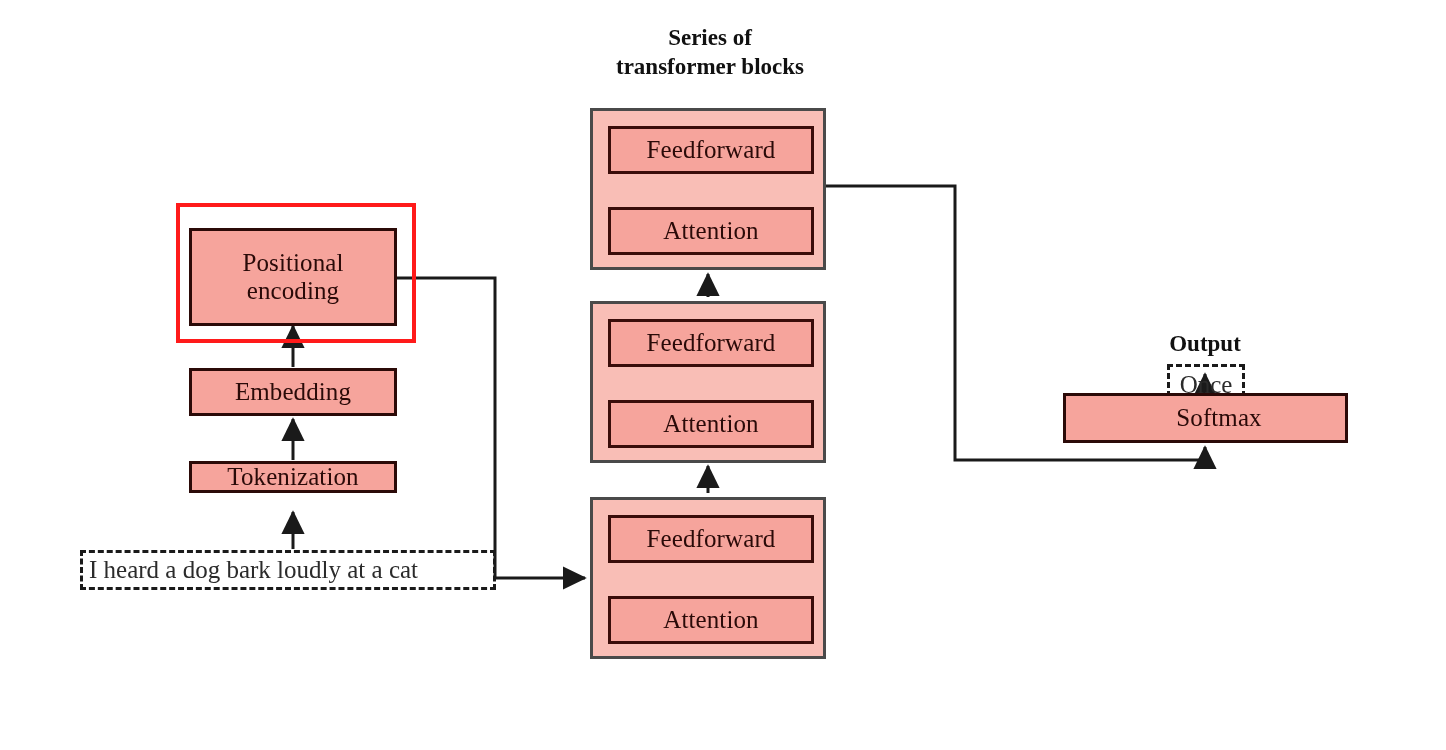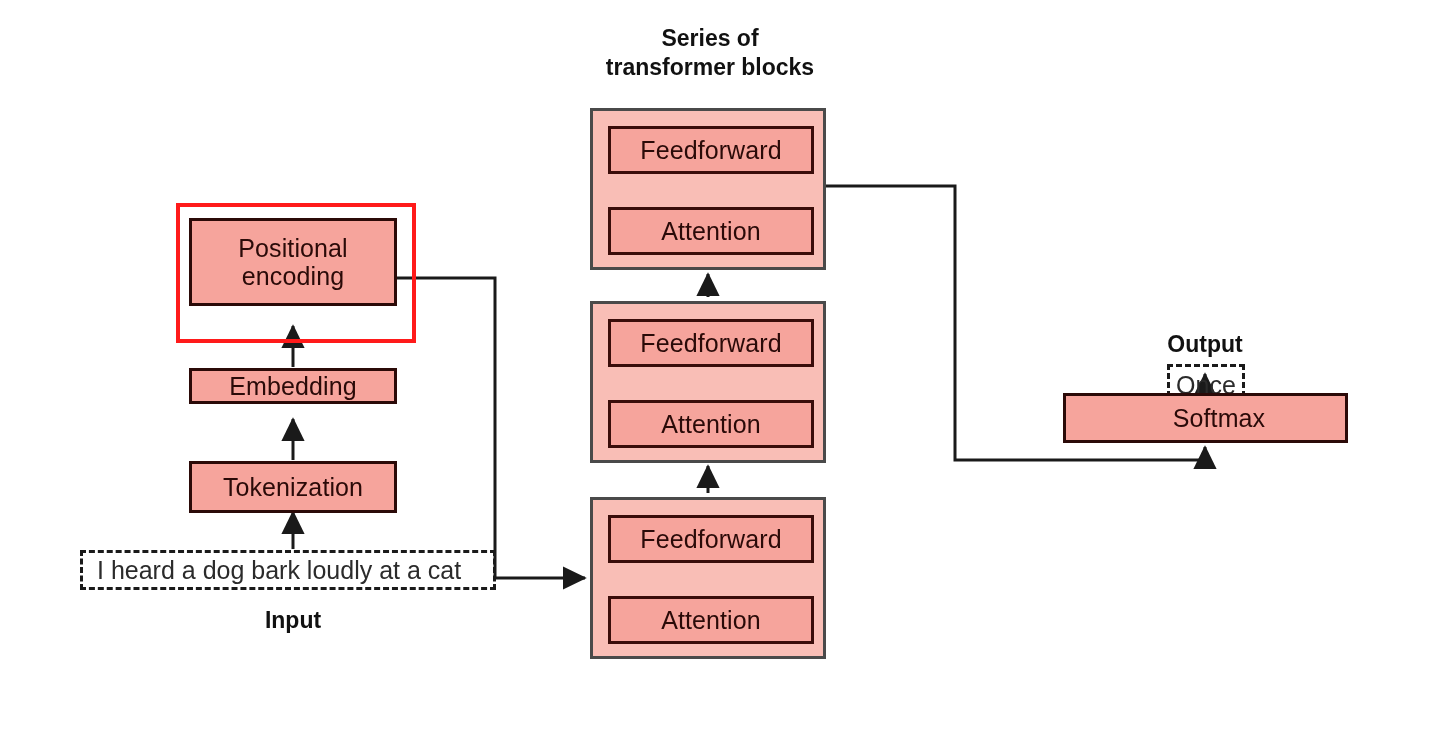--- a/index.html
+++ b/index.html
@@ -6,21 +6,21 @@
     margin: 0;
     padding: 0;
     background: #ffffff;
   }
   #canvas {
     position: relative;
     width: 1446px;
     height: 750px;
     background: #ffffff;
     overflow: hidden;
-    font-family: Liberation Sans, sans-serif;
+    font-family: Liberation Serif, serif;
   }
 
   
   .pbox {
     position: absolute;
     background: #F6A49C;
     border: 3px solid #2B0A08;
     box-sizing: border-box;
     display: flex;
     align-items: center;
@@ -47,21 +47,21 @@
     position: absolute;
     background: transparent;
     border: 3px dashed #1A1A1A;
     box-sizing: border-box;
     display: flex;
     align-items: center;
     justify-content: center;
     color: #2B2B2B;
     font-size: 25px;
   }
-  .dbox.left-text { justify-content: flex-start; padding-left: 14px; }
+  .dbox.left-text { justify-content: flex-start; padding-left: 6px; }
 
   
   .caption {
     position: absolute;
     font-weight: bold;
     color: #111111;
     font-size: 23px;
     text-align: center;
     line-height: 1.25;
     white-space: pre-line;
@@ -118,30 +118,29 @@
     <path d="M826,186 L955,186 L955,460 L1205,460 L1205,447" fill="none" stroke="#1A1A1A" stroke-width="3" marker-end="url(#ah)"></path>
 
     <line x1="1205" y1="392" x2="1205" y2="374" stroke="#1A1A1A" stroke-width="3" marker-end="url(#ah)"></line>
   </svg>
 
   <div class="caption" style="left:560px; top:24px; width:300px;">Series of
 transformer blocks</div>
 
   <div class="highlight" style="left:176px; top:203px; width:240px; height:140px;"></div>
 
-  <div class="pbox" style="left:189px; top:218px; width:208px; height:88px;">Positional
+  <div class="pbox" style="left:189px; top:228px; width:208px; height:98px;">Positional
 encoding</div>
 
-  <div class="pbox" style="left:189px; top:368px; width:208px; height:36px;">Embedding</div>
+  <div class="pbox" style="left:189px; top:368px; width:208px; height:48px;">Embedding</div>
 
-  <div class="pbox" style="left:189px; top:461px; width:208px; height:52px;">Tokenization</div>
+  <div class="pbox" style="left:189px; top:461px; width:208px; height:32px;">Tokenization</div>
 
   <div class="dbox left-text" style="left:80px; top:550px; width:416px; height:40px;">I heard a dog bark loudly at a cat</div>
 
-  <div class="caption" style="left:193px; top:606px; width:200px;">Input</div>
 
   <div class="tblock" style="left:590px; top:108px; width:236px; height:162px;">
     <div class="pbox" style="left:15px; top:15px; width:206px; height:48px;">Feedforward</div>
     <div class="pbox" style="left:15px; top:96px; width:206px; height:48px;">Attention</div>
   </div>
 
   <div class="tblock" style="left:590px; top:301px; width:236px; height:162px;">
     <div class="pbox" style="left:15px; top:15px; width:206px; height:48px;">Feedforward</div>
     <div class="pbox" style="left:15px; top:96px; width:206px; height:48px;">Attention</div>
   </div>

